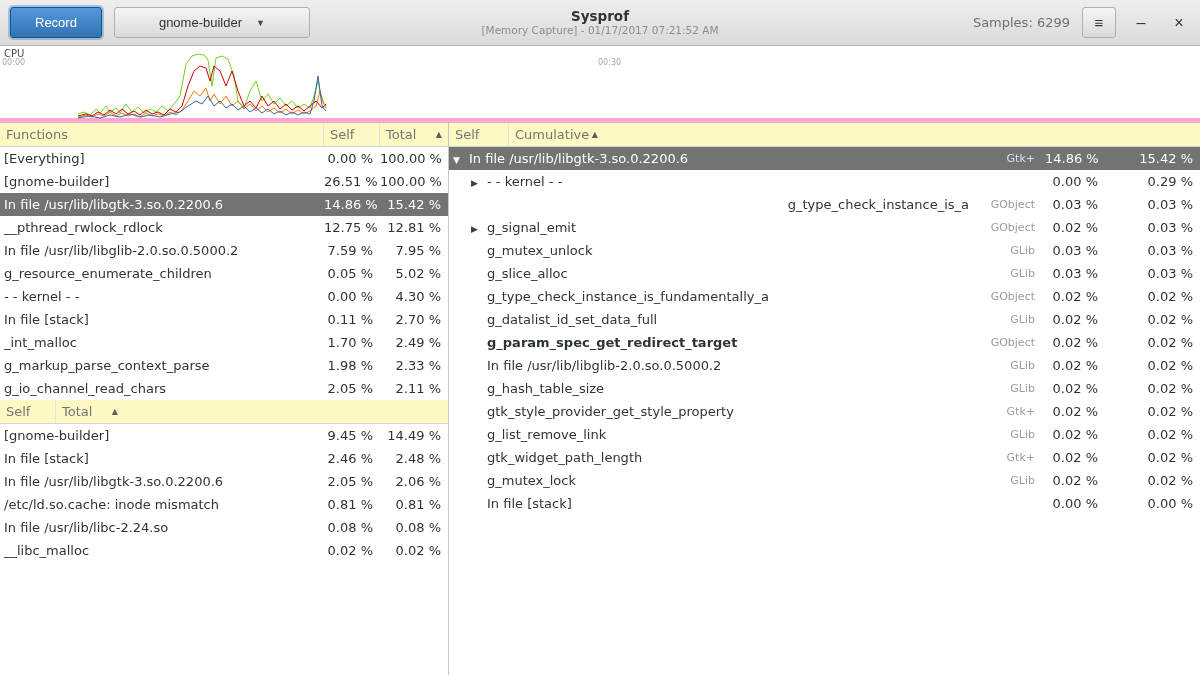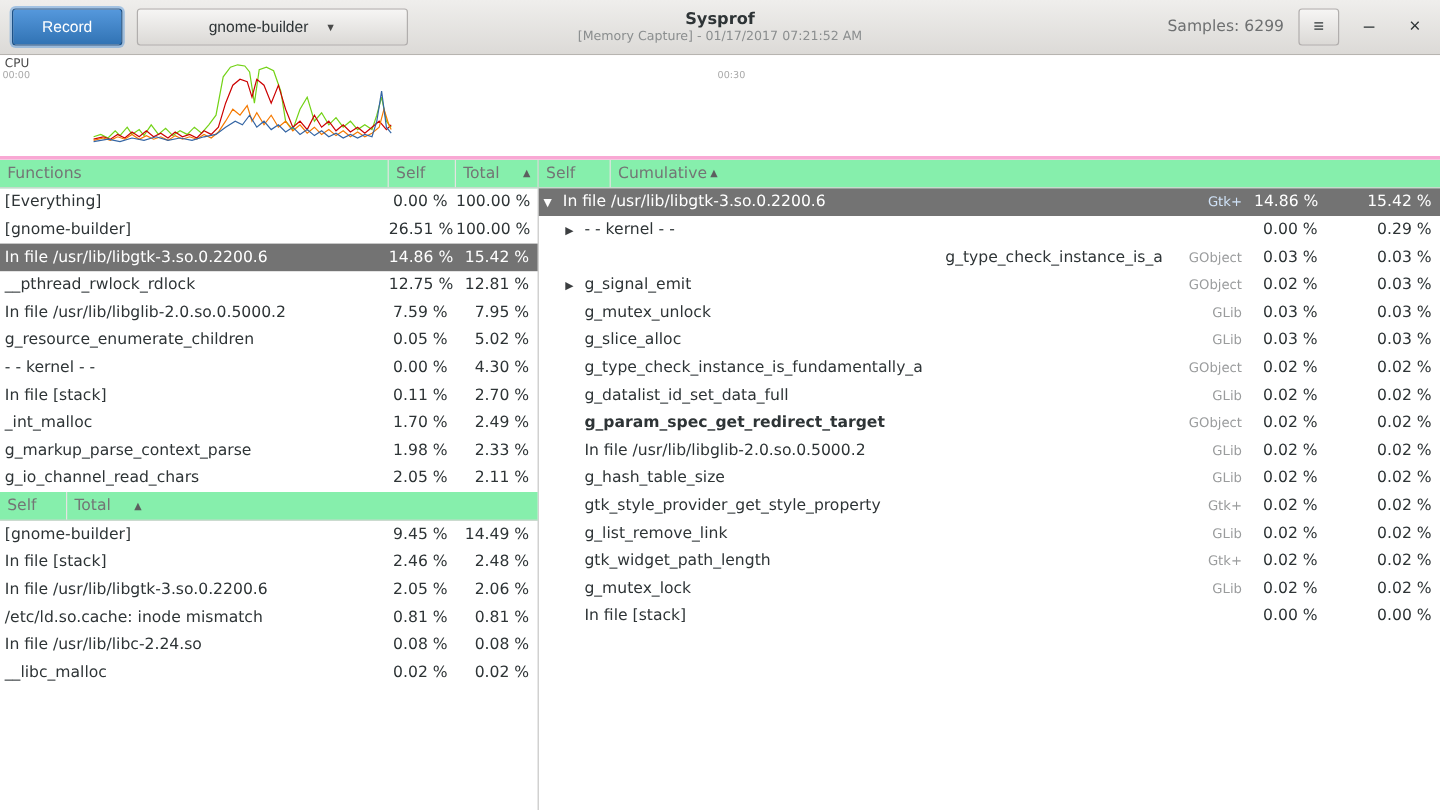--- a/index.html
+++ b/index.html
@@ -5,47 +5,47 @@
   * { margin:0; padding:0; box-sizing:border-box; }
   html,body { width:1200px; height:675px; overflow:hidden; }
   body { font-family:"DejaVu Sans","Liberation Sans",sans-serif; font-size:13px; color:#2e3436; background:#fff; }
 
   
   .headerbar { height:46px; background:linear-gradient(#efeeec,#dcdad7); border-bottom:1px solid #b7b4b0;
                display:flex; align-items:center; padding:0 4px; position:relative; }
   .btn-record { height:31px; padding:0 24px; margin:0 12px 0 6px; font-size:13px; color:#fff;
                 background:linear-gradient(#5598dc,#3173b4); border:1px solid #1c5187; border-radius:3px;
                 box-shadow:0 0 0 2px rgba(74,144,217,.45); cursor:pointer; }
-  .btn-dropdown { height:31px; width:226px; display:flex; align-items:center; justify-content:center; gap:14px;
+  .btn-dropdown { height:31px; width:196px; display:flex; align-items:center; justify-content:center; gap:14px;
                   background:linear-gradient(#f6f5f4,#dbd9d6); border:1px solid #b1aead; border-radius:3px;
                   color:#2e3436; font-size:13px; cursor:pointer; }
   .btn-dropdown .arrow { font-size:9px; color:#4a4a4a; }
   .title-block { position:absolute; left:50%; transform:translateX(-50%); text-align:center; line-height:1.25; }
   .title-block .title { font-weight:bold; font-size:13.5px; color:#2e3436;text-align:center; }
   .title-block .subtitle { font-size:10.5px; color:#8b8e8f; }
   .header-right { margin-left:auto; display:flex; align-items:center; gap:12px; padding-right:4px; }
   .samples { color:#6e7071; font-size:13px; }
   .btn-menu { width:34px; height:31px; background:linear-gradient(#f6f5f4,#dbd9d6); border:1px solid #b1aead;
               border-radius:3px; font-size:15px; color:#2e3436; cursor:pointer; }
   .winctl { width:26px; height:26px; border:none; background:transparent; font-size:16px; color:#2e3436; cursor:pointer; }
 
   
-  .cpu-area { position:relative; height:87px; background:#fff; border-bottom:3px solid #f9a8d4; }
+  .cpu-area { position:relative; height:77px; background:#fff; border-bottom:5px solid #f9a8d4; }
   .cpu-label { position:absolute; left:4px; top:2px; font-size:10px; color:#4a4a4a; }
   .tick { position:absolute; font-size:8px; color:#a8a8a8; top:12px; }
   .tick.t0 { left:2px; }
   .tick.t30 { left:598px; }
   .cpu-svg { position:absolute; left:0; top:0; }
 
   
   .content { display:flex; height:552px; }
   .left-pane { width:449px; border-right:1px solid #c6c6c5; display:flex; flex-direction:column; }
   .right-pane { flex:1; }
 
-  .thead { display:flex; height:24px; background:#86efac; border-bottom:1px solid #d6d5d4; color:#737575; }
+  .thead { display:flex; height:24px; background:#fef9c3; border-bottom:1px solid #d6d5d4; color:#737575; }
   .th { display:flex; align-items:center; padding:0 6px; border-right:1px solid #e4e3e2; cursor:pointer; }
   .th:last-child { border-right:none; }
   .th-name { flex:1; }
   .th-self { width:56px; }
   .th-total { width:68px; justify-content:flex-start; }
   .th-dself { width:60px; }
   .th-dcum { width:95px; }
   .sort-arrow { margin-left:auto; font-size:8px; color:#5c5e5f; }
 
   .row { display:flex; height:23px; align-items:center; cursor:default; }

